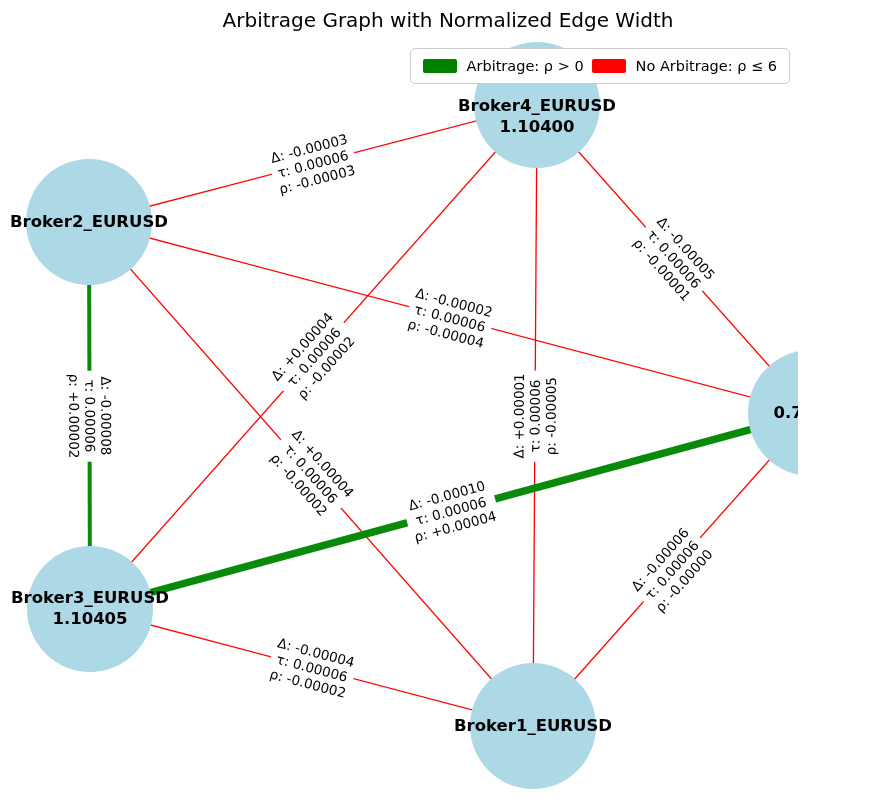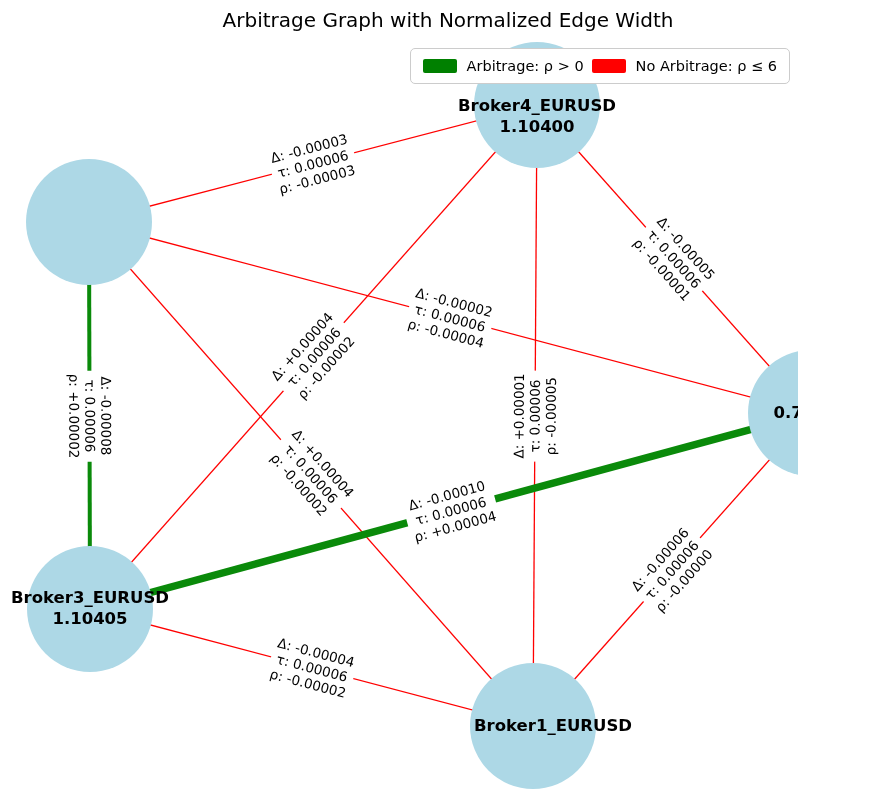--- a/index.html
+++ b/index.html
@@ -134,24 +134,25 @@
         <div><span>ρ:</span> <span>+0.00002</span></div>
       </div>
       <div class="edge-label" style="left: 450.5px; top: 511px; transform: translate(-50%, -50%) rotate(-15.208deg);">
         <div><span>Δ:</span> <span>-0.00010</span></div>
         <div><span>τ:</span> <span>0.00006</span></div>
         <div><span>ρ:</span> <span>+0.00004</span></div>
       </div>
       <div class="node-label" style="left: 811px; top: 413px;">
         <div>0.75595</div>
       </div>
-      <div class="node-label" style="left: 553px; top: 726px;">
+      <div class="node-label" style="left: 533px; top: 726px;">
         <div>Broker1_EURUSD</div>
       </div>
       <div class="node-label" style="left: 89px; top: 222px;">
+        <div>Broker2_EURUSD</div>
       </div>
       <div class="node-label" style="left: 90px; top: 609px;">
         <div>Broker3_EURUSD</div>
         <div>1.10405</div>
       </div>
       <div class="node-label" style="left: 537px; top: 105px; margin-top: 12px;">
         <div>Broker4_EURUSD</div>
         <div>1.10400</div>
       </div>
     </div>

